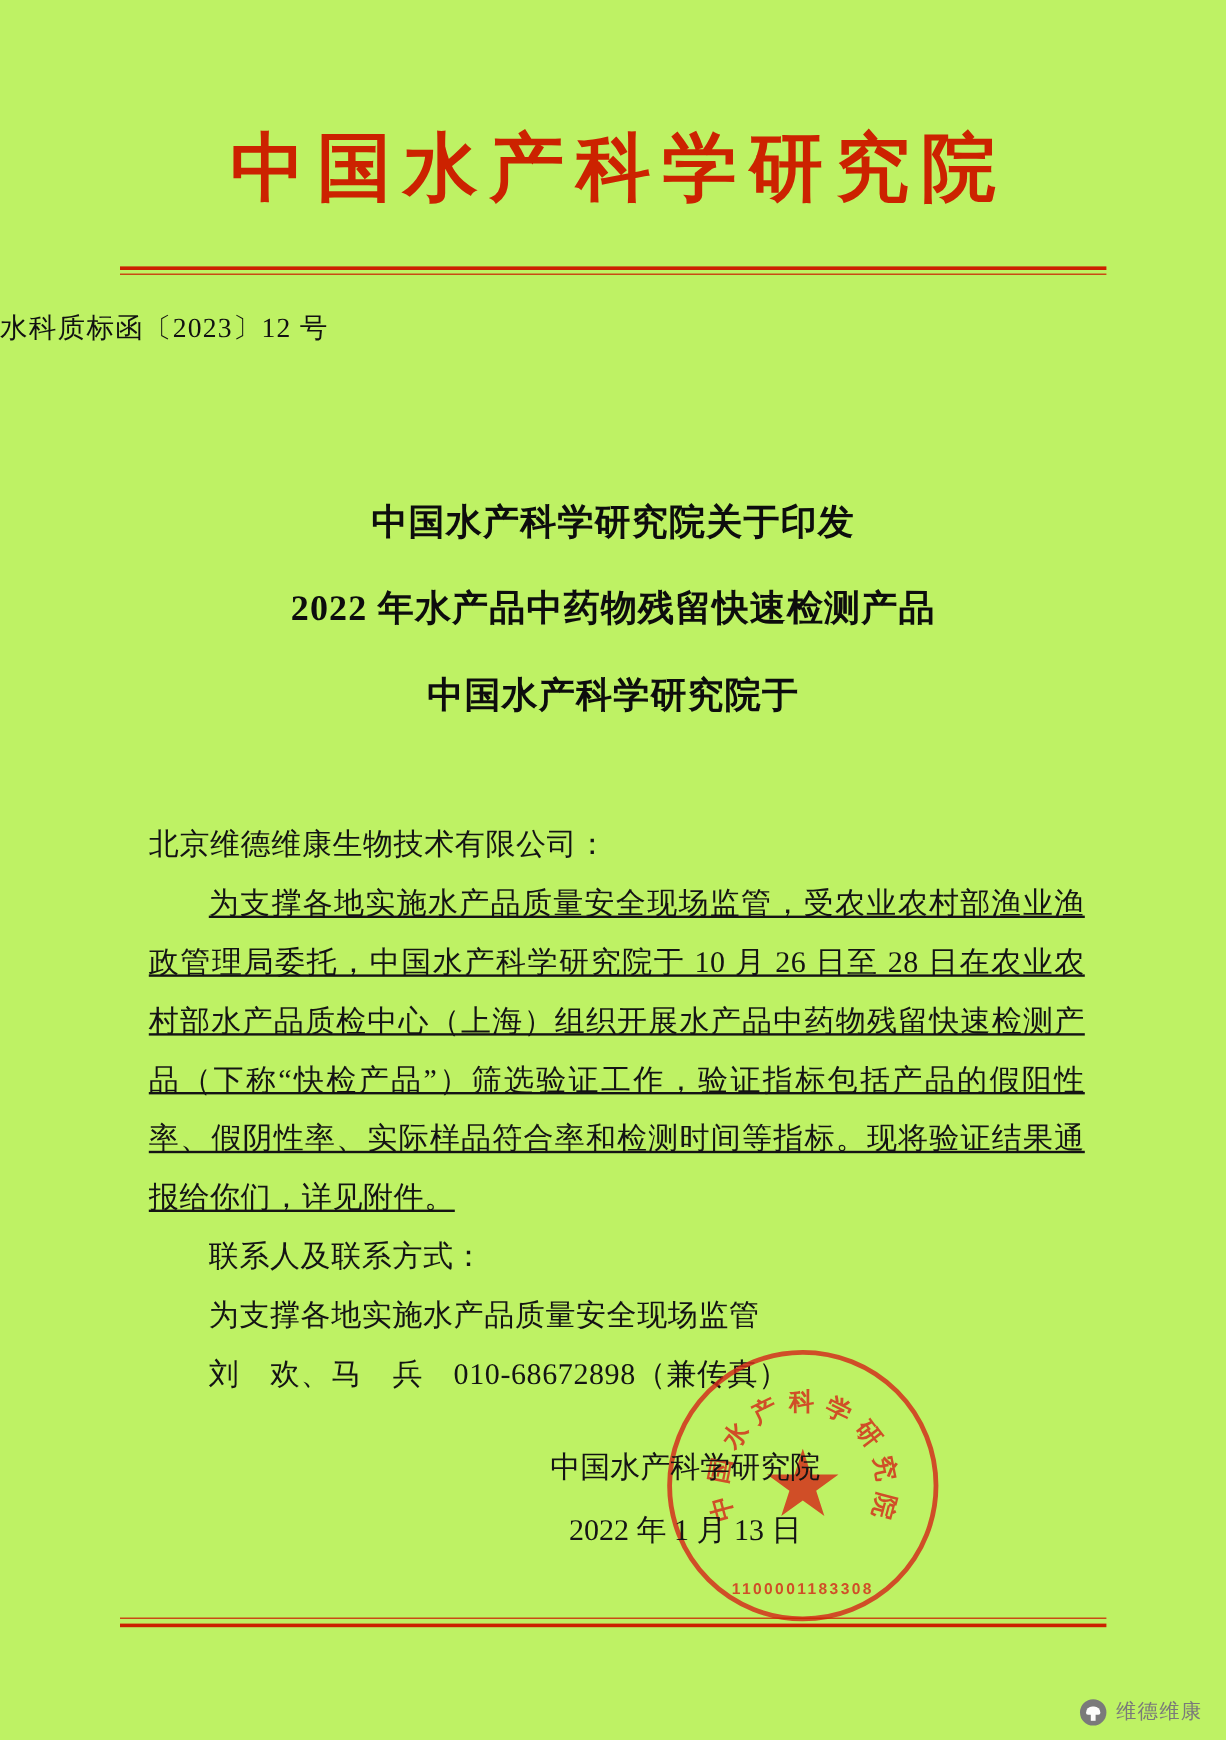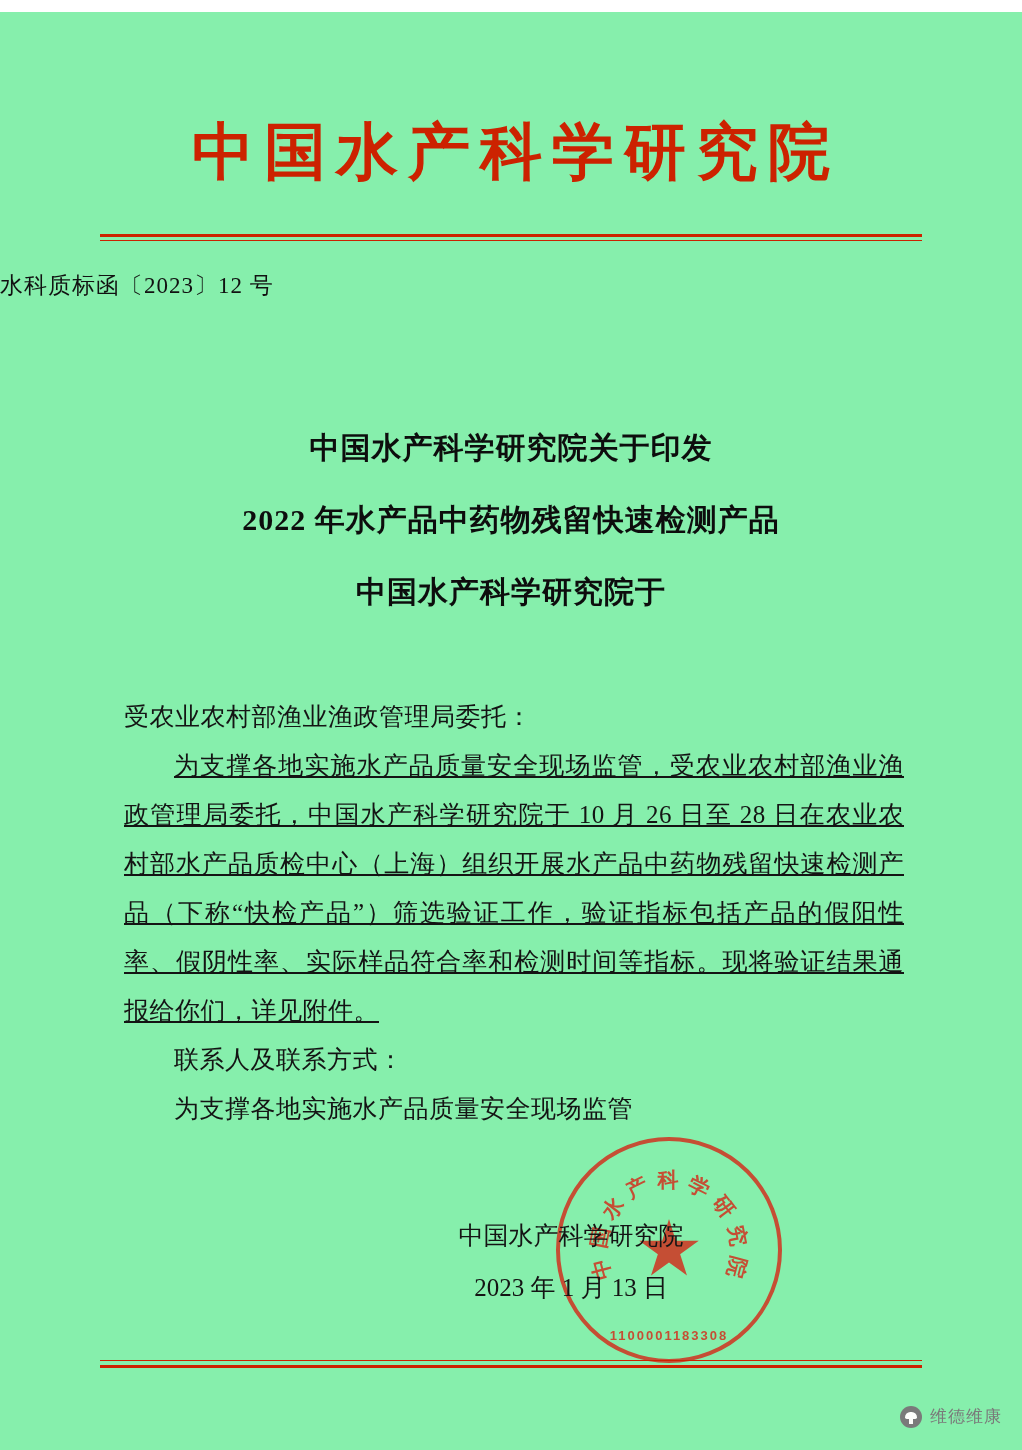--- a/index.html
+++ b/index.html
@@ -12,22 +12,21 @@
     height: 1450px;
     position: relative;
     font-family: "Liberation Serif", "DejaVu Serif", serif;
     color: #1a1a1a;
     overflow: hidden;
   }
 
   .page {
     position: absolute;
     inset: 0;
-    background: #86efac;
-    margin-top: 12px;
+    background: #bef264;
   }
 
   
   .doc-header {
     position: absolute;
     top: 104px;
     left: 0;
     width: 100%;
     text-align: center;
   }
@@ -200,21 +199,21 @@
     height: 3px;
     background: #cc2200;
     width: 100%;
     margin-top: 4px;
   }
 
   
   .wm {
     position: absolute;
     right: 20px;
-    bottom: 22px;
+    bottom: 12px;
     display: flex;
     align-items: center;
     gap: 8px;
     color: #7a7a7a;
     font-family: "Liberation Sans", sans-serif;
     font-size: 17px;
     letter-spacing: 1px;
   }
   .wm-logo {
     width: 22px;
@@ -256,44 +255,45 @@
 
   <div class="doc-number">水科质标函〔2023〕12 号</div>
 
   <div class="doc-title">
     <div>中国水产科学研究院关于印发</div>
     <div>2022 年水产品中药物残留快速检测产品</div>
     <div>中国水产科学研究院于</div>
   </div>
 
   <div class="body-block">
-    <p class="salutation">受农业农村部渔业渔政管理局委托：</p>
+    <p class="salutation">北京维德维康生物技术有限公司：</p>
     <p class="para">为支撑各地实施水产品质量安全现场监管，受农业农村部渔业渔政管理局委托，中国水产科学研究院于 10 月 26 日至 28 日在农业农村部水产品质检中心（上海）组织开展水产品中药物残留快速检测产品（下称“快检产品”）筛选验证工作，验证指标包括产品的假阳性率、假阴性率、实际样品符合率和检测时间等指标。现将验证结果通报给你们，详见附件。</p>
     <p class="contact-head">联系人及联系方式：</p>
     <p class="contact-line">为支撑各地实施水产品质量安全现场监管</p>
+    <p class="contact-line phone">刘　欢、马　兵　010-68672898（兼传真）</p>
   </div>
 
   <div class="seal">
     <div class="seal-top-text" id="sealArc">
         <span style="transform: rotate(-105deg) translate(-50%, -84px);">中</span>
         <span style="transform: rotate(-78.75deg) translate(-50%, -84px);">国</span>
         <span style="transform: rotate(-52.5deg) translate(-50%, -84px);">水</span>
         <span style="transform: rotate(-26.25deg) translate(-50%, -84px);">产</span>
         <span style="transform: rotate(0deg) translate(-50%, -84px);">科</span>
         <span style="transform: rotate(26.25deg) translate(-50%, -84px);">学</span>
         <span style="transform: rotate(52.5deg) translate(-50%, -84px);">研</span>
         <span style="transform: rotate(78.75deg) translate(-50%, -84px);">究</span>
         <span style="transform: rotate(105deg) translate(-50%, -84px);">院</span>
       </div>
     <div class="seal-bottom-text">1100001183308</div>
   </div>
 
   <div class="signature">
     <div>中国水产科学研究院</div>
-    <div>2023 年 1 月 13 日</div>
+    <div>2022 年 1 月 13 日</div>
   </div>
 
   <div class="footer-rule-wrap">
     <div class="footer-rule-thin"></div>
     <div class="footer-rule-thick"></div>
   </div>
 
   <div class="wm">
     <span class="wm-logo"></span>
     <span>维德维康</span>

